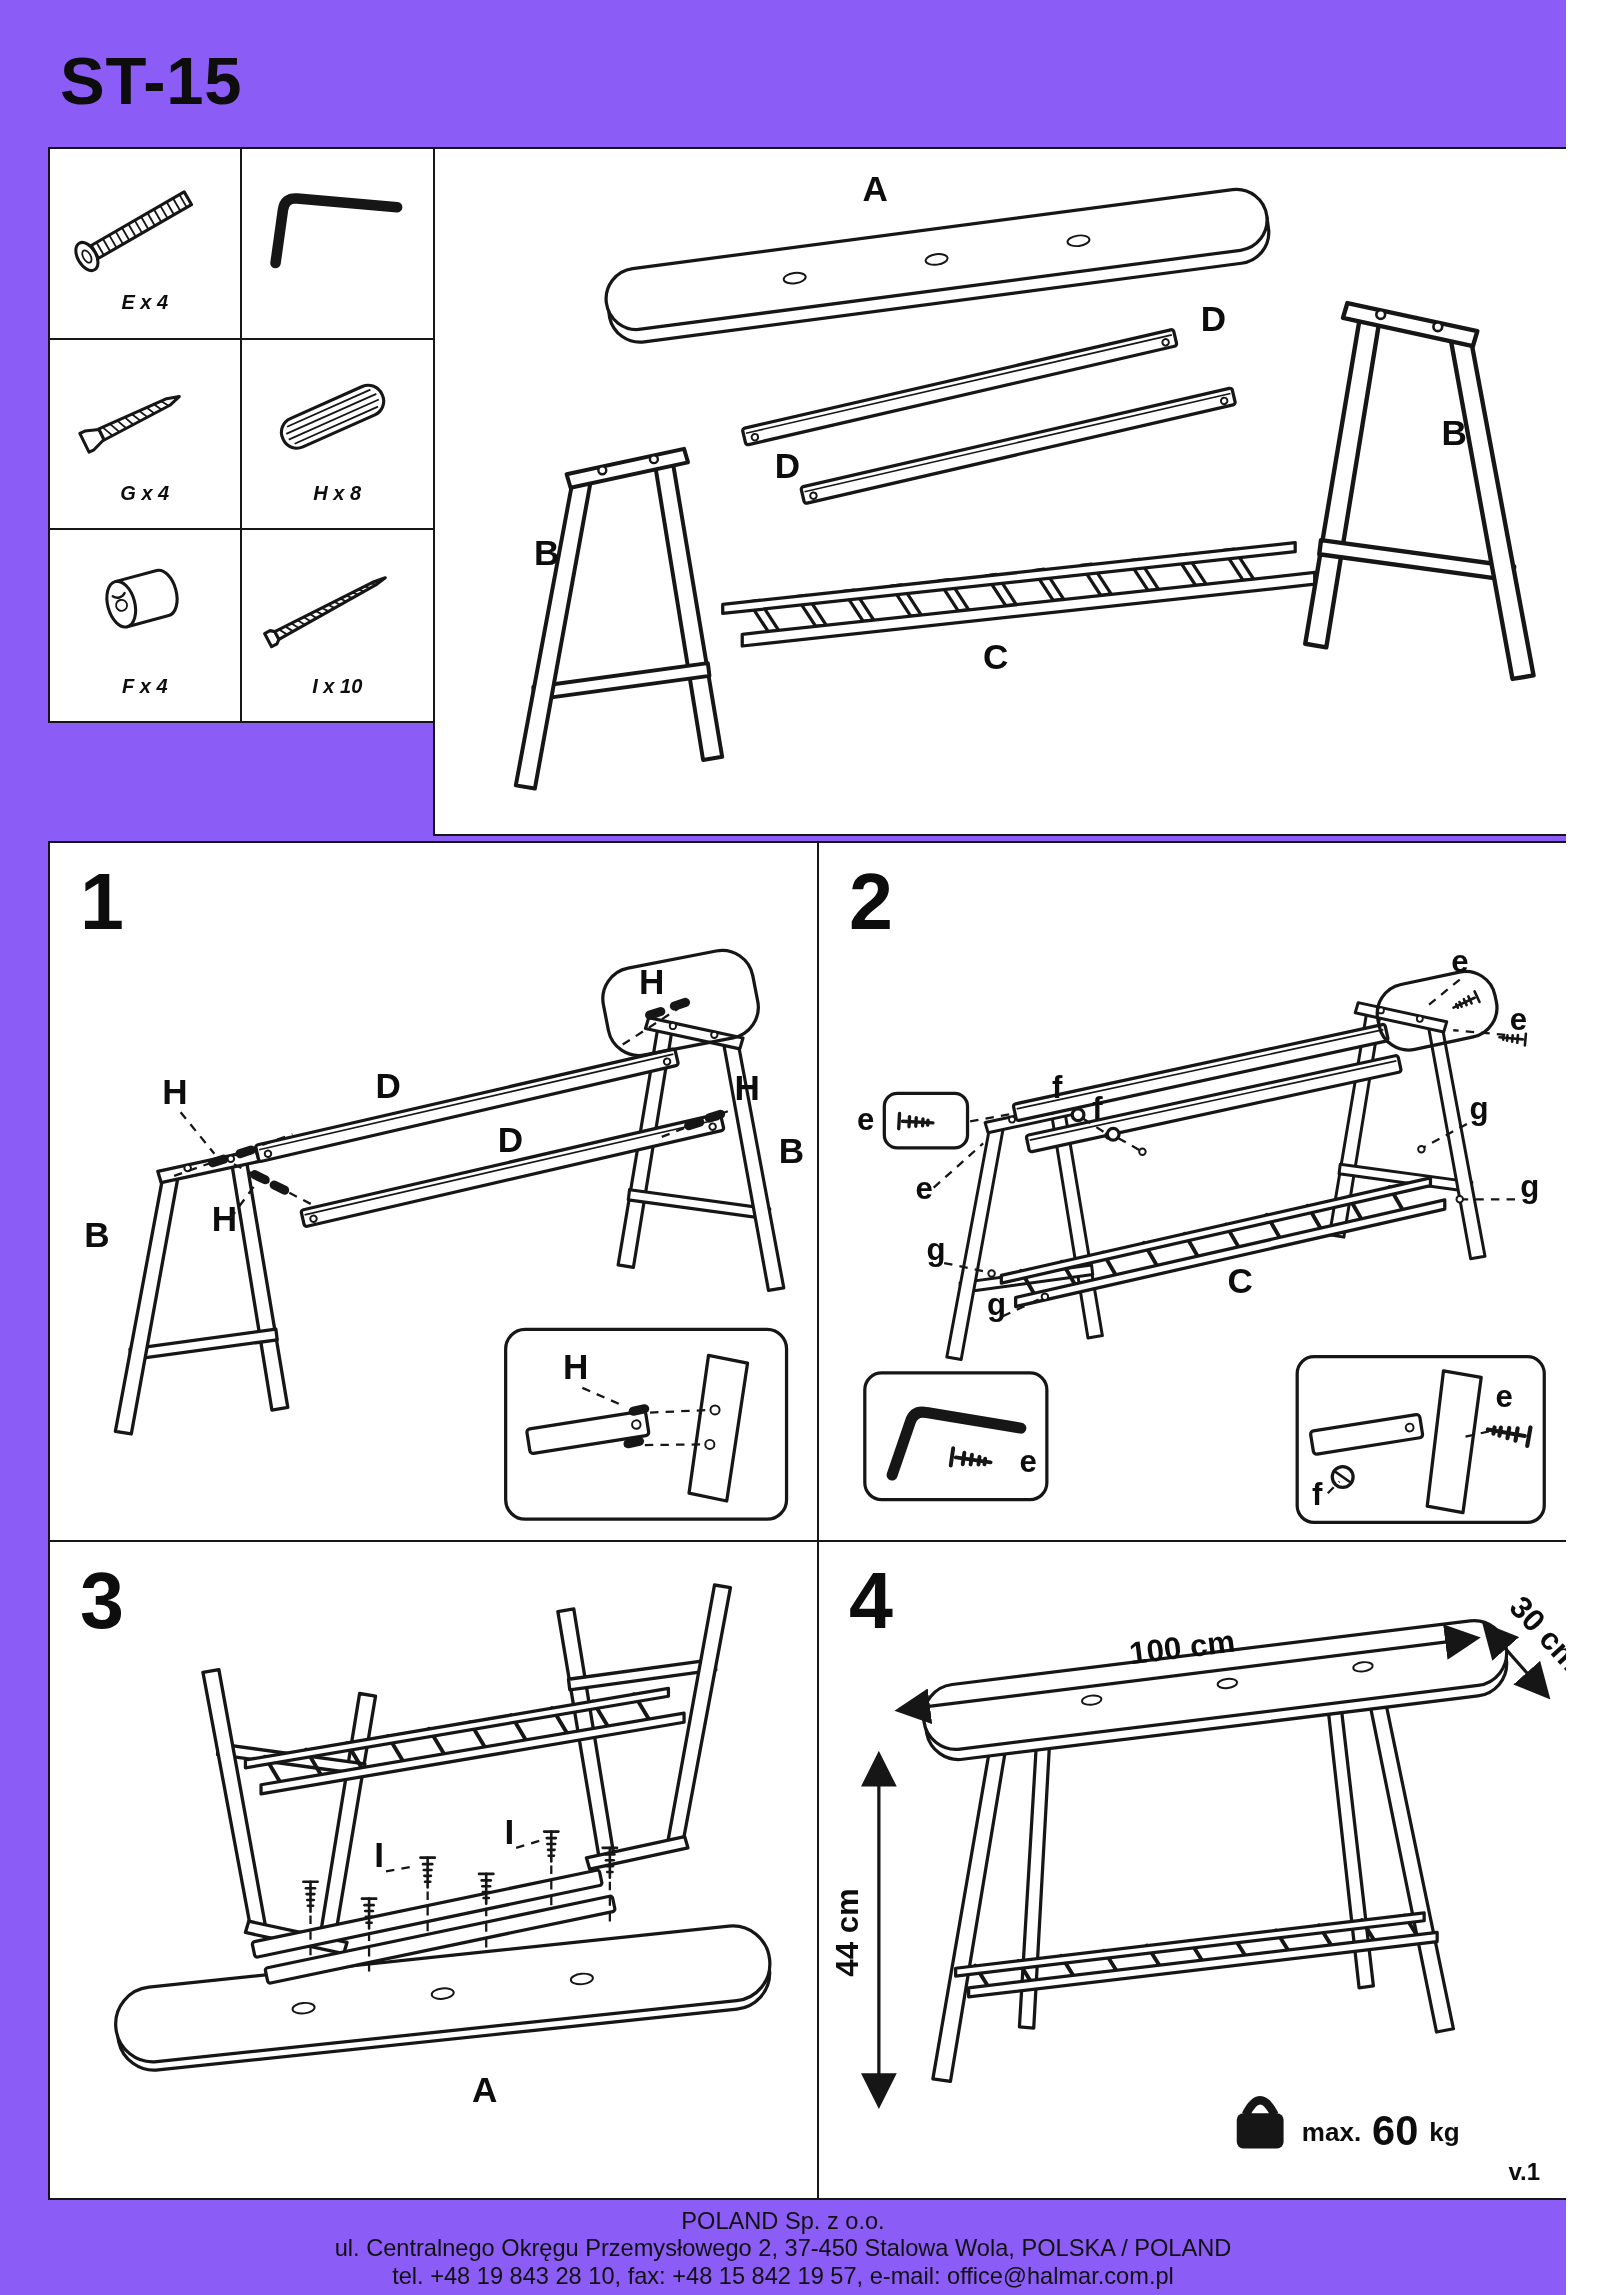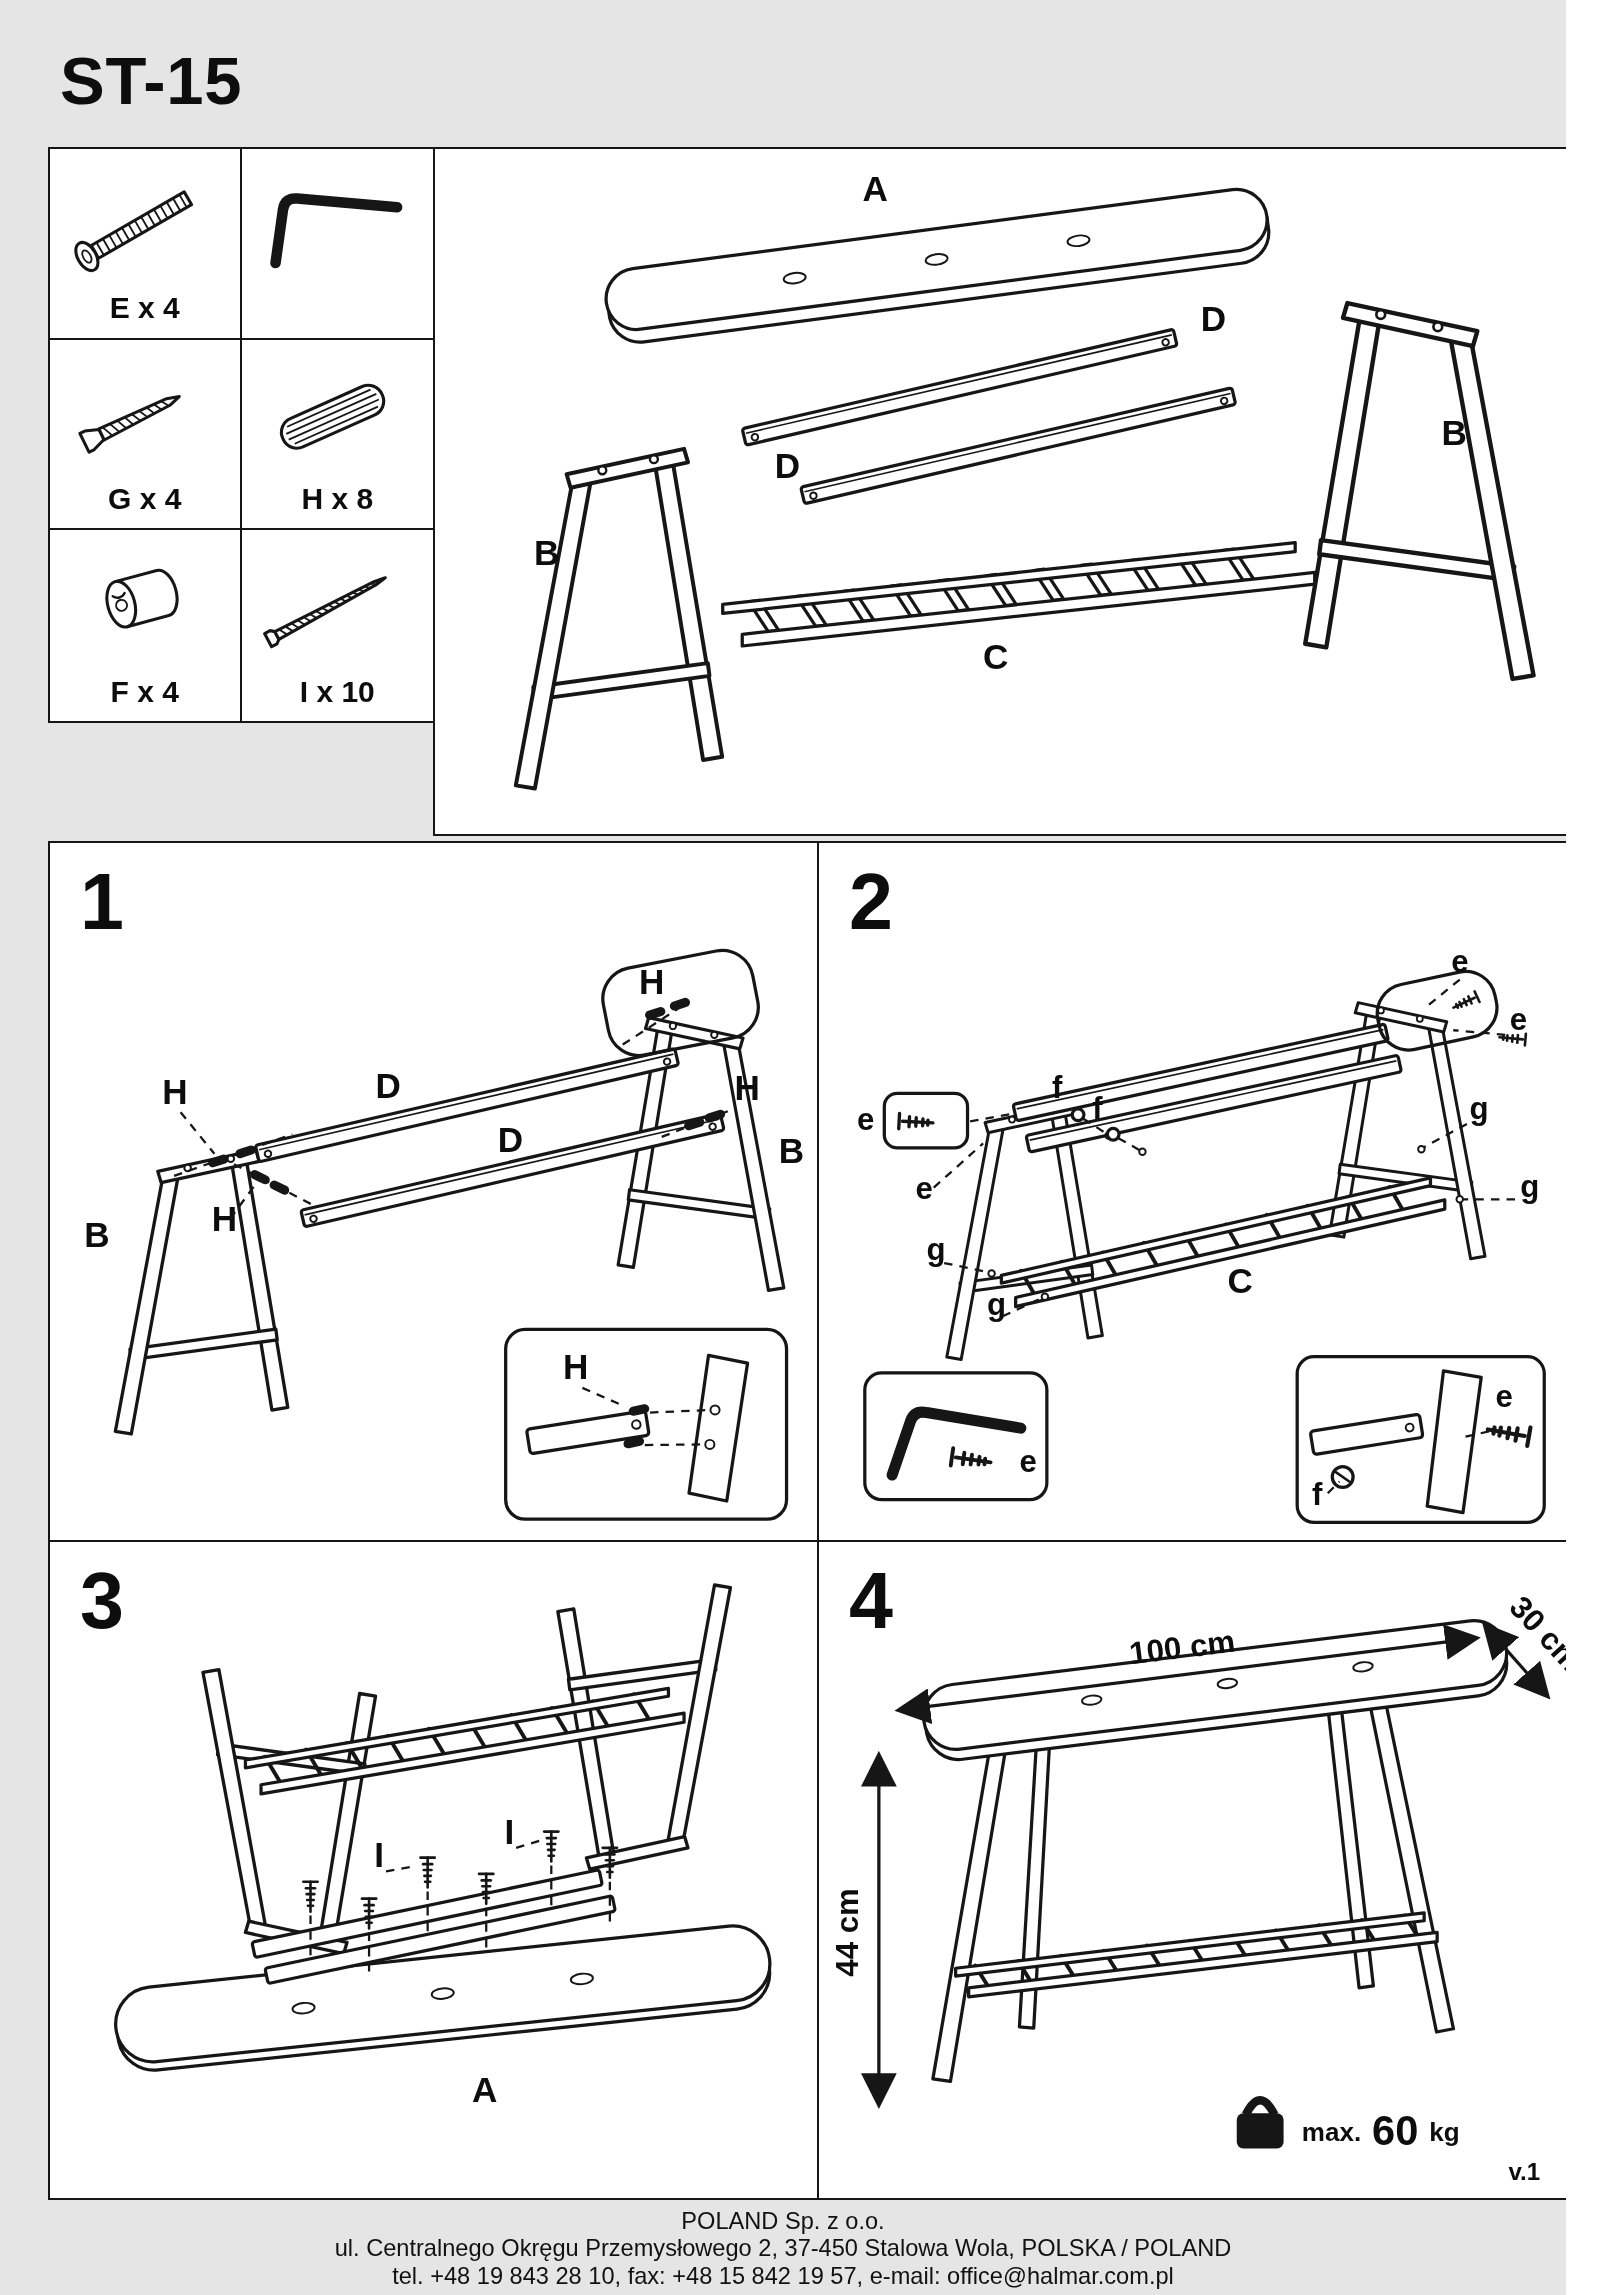--- a/index.html
+++ b/index.html
@@ -1,18 +1,18 @@
 <!DOCTYPE html>
 <html style="font-size:10.5px"><head>
 <meta charset="utf-8">
 <style>
   * { margin:0; padding:0; box-sizing:border-box; }
   html,body { background:#fff; }
   .page {
-    position:relative; width:1566px; height:2295px; background:#e5e5e5;
+    position:relative; width:1566px; height:2295px; background:#8b5cf6;
     font-family:"Liberation Sans", sans-serif; color:#111; overflow:hidden;
   }
   .title {
     position:absolute; left:60px; top:42px;
     font-size:67px; font-weight:800; letter-spacing:0.7px; color:#0d0d0d;
   }
   .panel { position:absolute; border:2.6px solid #161616; background:#fff; }
   .panel > svg { position:absolute; left:0; top:0; width:100%; height:100%; }
   #hw-box { left:48px; top:147px; width:387px; height:576px; display:grid;
             grid-template-columns:1fr 1fr; grid-template-rows:1fr 1fr 1fr; }
@@ -20,21 +20,21 @@
   #step1 { left:48px;   top:841px; width:771px; height:701px; }
   #step2 { left:817px; top:841px; width:751px; height:701px; }
   #step3 { left:48px;   top:1540px; width:771px; height:660px; }
   #step4 { left:817px; top:1540px; width:751px; height:660px; }
   .hw-cell { border-right:2.6px solid #161616; border-bottom:2.6px solid #161616;
              display:flex; flex-direction:column; align-items:center; padding:6.5px 5.2px 9.2px; }
   .hw-cell:nth-child(2n) { border-right:none; }
   .hw-cell:nth-child(5), .hw-cell:nth-child(6) { border-bottom:none; }
   .hw-icon { flex:1; width:100%; position:relative; }
   .hw-icon > svg { position:absolute; left:0; top:0; width:100%; height:100%; }
-  .hw-label { height:37px; font-size:30px; font-weight:700; color:#0d0d0d; }
+  .hw-label { height:37px; font-size:20px; font-weight:700; color:#0d0d0d;font-style:italic; }
   .stepnum { position:absolute; left:30px; top:13px; font-size:79px; font-weight:800; color:#0d0d0d; }
   .version { position:absolute; right:26px; bottom:11.8px; font-size:24px; font-weight:700; color:#0d0d0d; }
   .footer { position:absolute; left:0; right:0; top:2208px; text-align:center;
             font-size:23.6px; line-height:1.16; color:#111; }
   
   .fw   { fill:#fff; stroke:#161616; stroke-width:5; stroke-linejoin:round; }
   .ln   { stroke:#161616; stroke-width:4; fill:none; stroke-linecap:round; }
   .edge { stroke:#161616; stroke-width:2.5; fill:none; }
   .hole { fill:#fff; stroke:#161616; stroke-width:3; }
   .dsh  { stroke:#161616; stroke-width:3.5; fill:none; stroke-dasharray:13 11; }

